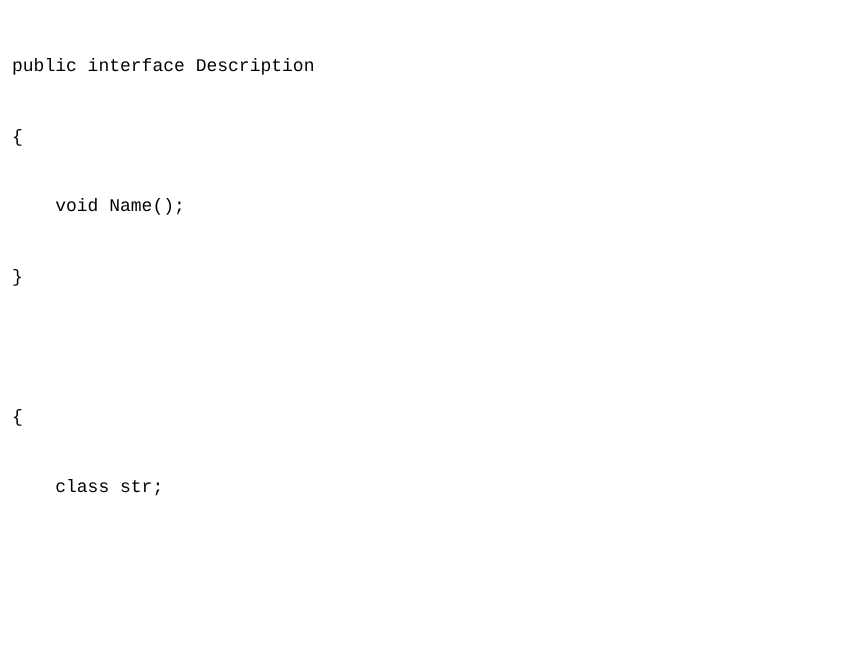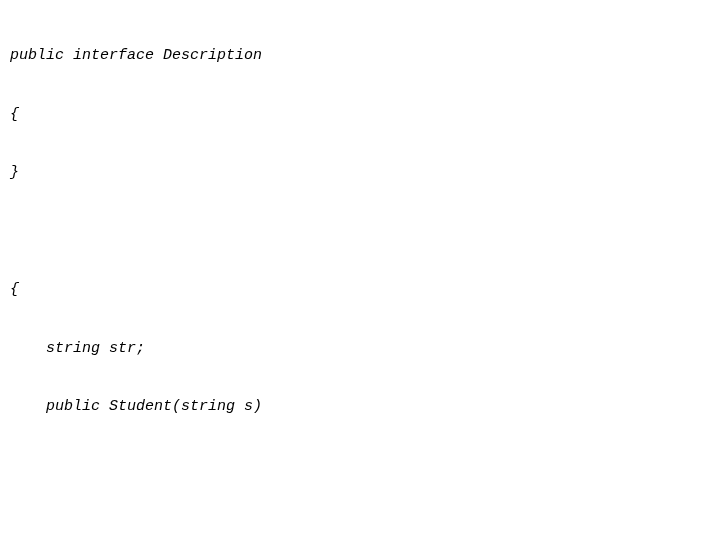--- a/index.html
+++ b/index.html
@@ -17,34 +17,33 @@
       color: #000000;
       padding: 12px 0 0 10px;
       overflow: hidden;
     }
     .code-container {
       white-space: pre;
     }
     .line {
       display: block;
       min-height: 1.95em;
-      font-style: italic;
     }
   </style>
 </head>
 <body>
 
 <div class="code-container">
 <span class="line">public interface Description</span>
 <span class="line">{</span>
+<span class="line">    void Name();</span>
 <span class="line">}</span>
 <span class="line"></span>
 <span class="line">{</span>
-<span class="line">    string str;</span>
-<span class="line">    public Student(string s)</span>
+<span class="line">    class str;</span>
 
 
 
 
 
 
 
 
 </div>
 

